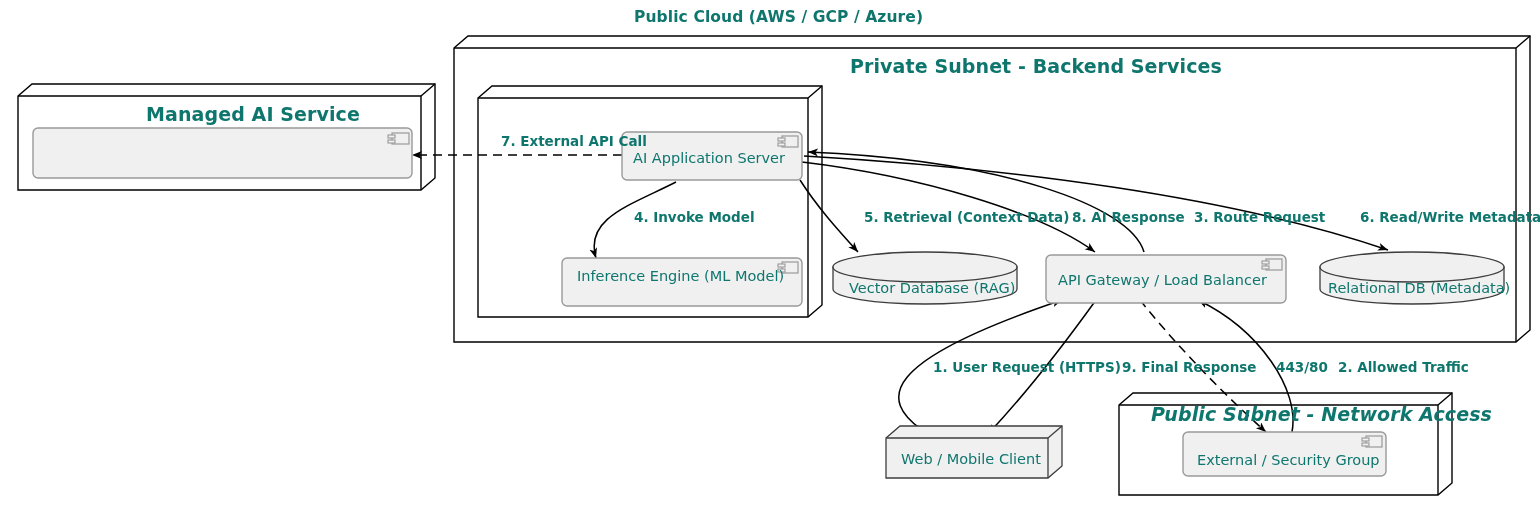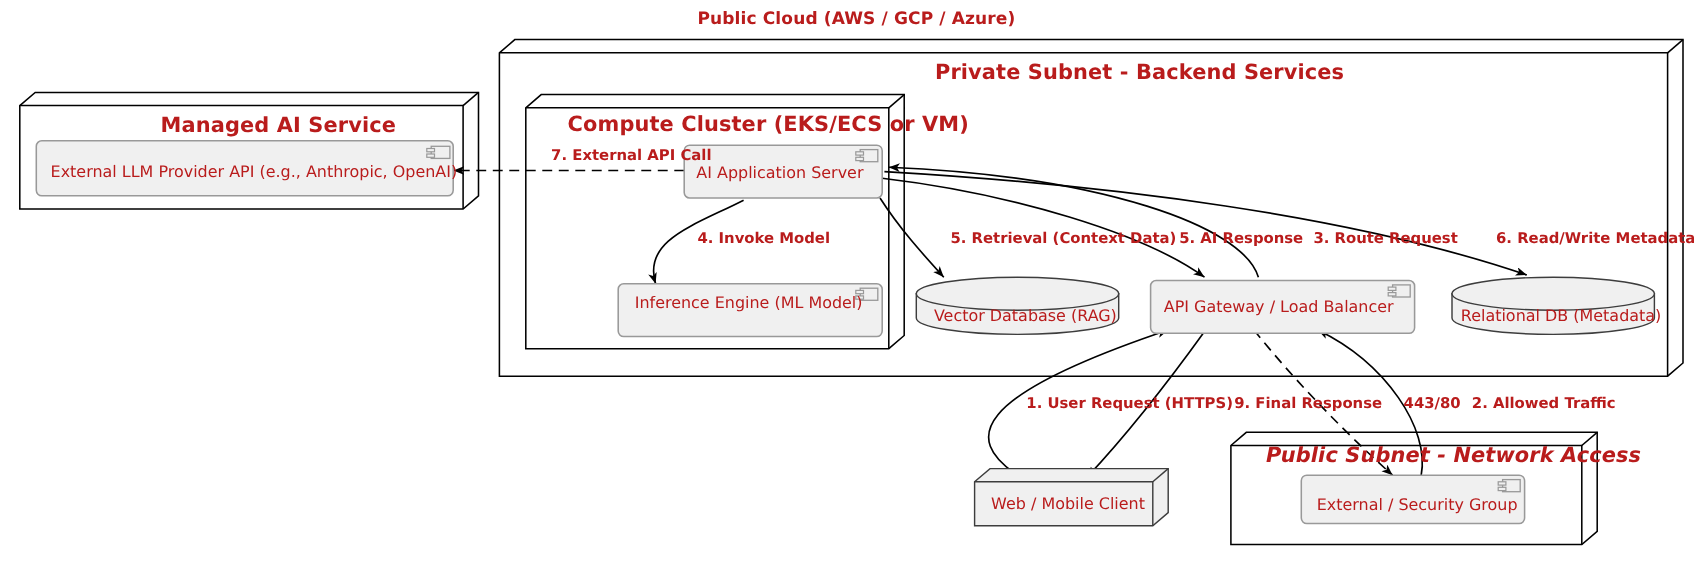--- a/index.html
+++ b/index.html
@@ -20,21 +20,21 @@
     width: 1540px;
     height: 510px;
   }
   #canvas svg {
     position: absolute;
     left: 0; top: 0;
   }
   .lbl {
     position: absolute;
     white-space: nowrap;
-    color: #b91c1c;
+    color: #0f766e;
     line-height: 1;
   }
   
   .cloud-title {
     font-size: 15.5px;
     font-weight: bold;
     letter-spacing: 0.1px;
   }
   
   .node-title {
@@ -162,25 +162,23 @@
       <path d="M886,438 L900,426 L1062,426 L1062,466 L1048,478 L886,478 Z" fill="#f0f0f0" stroke="#3d3d3d" stroke-width="1.3"></path>
       <path d="M886,438 L1048,438 L1048,478" fill="none" stroke="#3d3d3d" stroke-width="1.3"></path>
       <path d="M1048,438 L1062,426" fill="none" stroke="#3d3d3d" stroke-width="1.3"></path>
     </g>
   </svg>
 
   <div class="lbl cloud-title" style="left:634px; top:10px;">Public Cloud (AWS / GCP / Azure)</div>
 
   <div class="lbl node-title" style="left:146px; top:105px;">Managed AI Service</div>
 
-  <div class="lbl comp-label" style="left:46px; top:150px;">External LLM Provider API (e.g., Anthropic, OpenAI)</div>
 
   <div class="lbl node-title" style="left:850px; top:57px;">Private Subnet - Backend Services</div>
 
-  <div class="lbl node-title" style="left:516px; top:104px;">Compute Cluster (EKS/ECS or VM)</div>
 
   <div class="lbl comp-label" style="left:633px; top:151px;">AI Application Server</div>
 
   <div class="lbl comp-label" style="left:577px; top:269px;text-align:center;">Inference Engine (ML Model)</div>
 
   <div class="lbl comp-label" style="left:849px; top:281px;">Vector Database (RAG)</div>
 
   <div class="lbl comp-label" style="left:1058px; top:273px;">API Gateway / Load Balancer</div>
 
   <div class="lbl comp-label" style="left:1328px; top:281px;">Relational DB (Metadata)</div>
@@ -190,21 +188,21 @@
   <div class="lbl node-title" style="left:1151px; top:405px;font-style:italic;">Public Subnet - Network Access</div>
 
   <div class="lbl comp-label" style="left:1197px; top:453px;">External / Security Group</div>
 
   <div class="lbl edge-label" style="left:455px; top:135px;">7. External API Call</div>
 
   <div class="lbl edge-label" style="left:588px; top:211px;">4. Invoke Model</div>
 
   <div class="lbl edge-label" style="left:818px; top:211px;">5. Retrieval (Context Data)</div>
 
-  <div class="lbl edge-label" style="left:1026px; top:211px;">5. AI Response</div>
+  <div class="lbl edge-label" style="left:1026px; top:211px;">8. AI Response</div>
 
   <div class="lbl edge-label" style="left:1148px; top:211px;">3. Route Request</div>
 
   <div class="lbl edge-label" style="left:1314px; top:211px;">6. Read/Write Metadata</div>
 
   <div class="lbl edge-label" style="left:887px; top:361px;">1. User Request (HTTPS)</div>
 
   <div class="lbl edge-label" style="left:1076px; top:361px;">9. Final Response</div>
 
   <div class="lbl edge-label" style="left:1230px; top:361px;">443/80</div>

